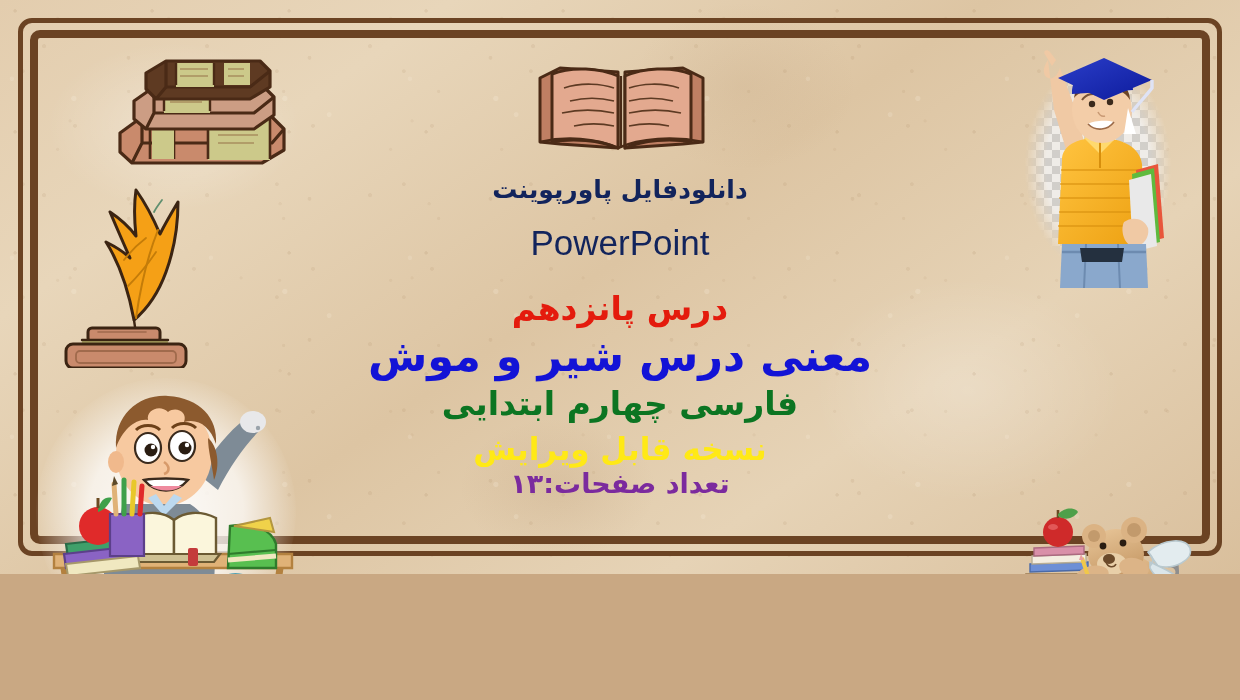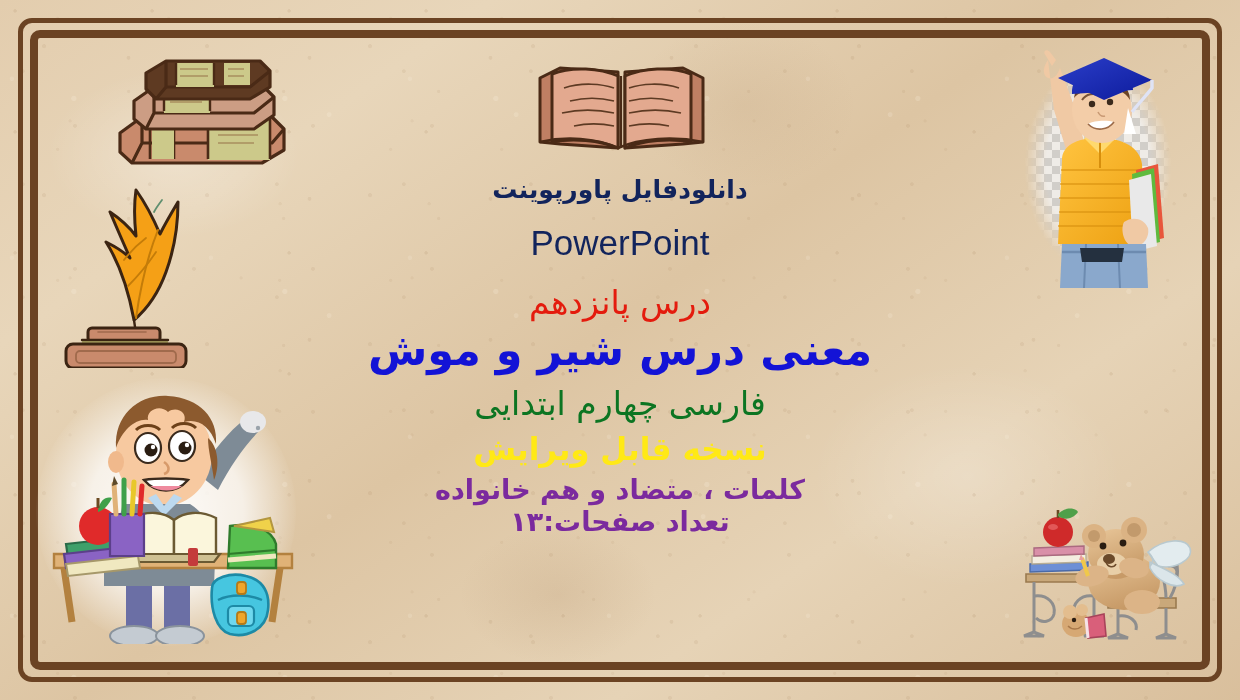--- a/index.html
+++ b/index.html
@@ -5,21 +5,21 @@
 <style>
   * { margin:0; padding:0; box-sizing:border-box; }
   html,body{ width:1240px; height:700px; overflow:hidden; }
   body{
     font-family:"DejaVu Sans","Liberation Sans",sans-serif;
     background:#c9a883;
   }
 
   
   #slide{
-    position:relative; width:1240px; height:700px; overflow:hidden;
+    position:relative; width:1240px; height:574px; overflow:hidden;
     background:
       radial-gradient(ellipse 180px 120px at 14% 22%, rgba(255,255,255,.30), transparent 70%),
       radial-gradient(ellipse 220px 160px at 78% 68%, rgba(255,255,255,.22), transparent 70%),
       radial-gradient(ellipse 140px 100px at 45% 85%, rgba(160,120,80,.14), transparent 70%),
       radial-gradient(ellipse 160px 120px at 60% 15%, rgba(160,120,80,.10), transparent 70%),
       linear-gradient(145deg,#e3cdae 0%,#e8d6ba 22%,#ddc5a3 48%,#e6d3b6 72%,#d9bf9c 100%);
   }
   
   #grain{
     position:absolute; inset:0; pointer-events:none; opacity:.55;
@@ -47,23 +47,23 @@
   .frame.inner{ left:30px; top:30px; right:30px; bottom:30px; border-width:8px; border-radius:10px; }
 
   
   #textblock{
     position:absolute; left:300px; top:176px; width:640px;
     text-align:center; direction:rtl; z-index:6;
   }
   .ln{ line-height:1.12; white-space:nowrap; }
   .l-header{ font-size:25px; font-weight:bold; color:#12245c; letter-spacing:.2px; }
   .l-pp{ font-size:35px; font-weight:400; color:#12245c; font-family:"Liberation Sans",sans-serif; direction:ltr; margin-top:18px; line-height:1.18; }
-  .l-red{ font-size:33px; font-weight:normal; color:#e41b0d; margin-top:22px; }
+  .l-red{ font-size:33px; font-weight:bold; color:#e41b0d; margin-top:28px; }
   .l-blue{ font-size:43px; font-weight:bold; color:#1313d6; margin-top:4px; }
-  .l-green{ font-size:33px; font-weight:normal; color:#0c7522; margin-top:12px; }
+  .l-green{ font-size:33px; font-weight:bold; color:#0c7522; margin-top:6px; }
   .l-yellow{ font-size:31px; font-weight:bold; color:#ffe916; margin-top:9px; }
   .l-purple{ font-size:27px; font-weight:bold; color:#7b2a9e; margin-top:8px; }
   .l-purple2{ font-size:27px; font-weight:bold; color:#7b2a9e; margin-top:2px; }
 
   
   .decor{ position:absolute; z-index:4; }
   .decor svg{ display:block; }
   .glow{ position:absolute; border-radius:50%; background:radial-gradient(ellipse at center,rgba(255,255,255,.92) 0%,rgba(255,255,255,.72) 42%,rgba(255,255,255,0) 72%); z-index:3; pointer-events:none; }
 
   
@@ -367,17 +367,16 @@
     </svg>
   </div>
 
   <div id="textblock">
     <div class="ln l-header">دانلودفایل پاورپوینت</div>
     <div class="ln l-pp">PowerPoint</div>
     <div class="ln l-red">درس پانزدهم</div>
     <div class="ln l-blue">معنی درس شیر و موش</div>
     <div class="ln l-green">فارسی چهارم ابتدایی</div>
     <div class="ln l-yellow">نسخه قابل ویرایش</div>
-    <div class="ln l-purple">کلمات ، متضاد و هم خانواده</div>
     <div class="ln l-purple2">تعداد صفحات:۱۳</div>
   </div>
 
 </div>
 
 </body></html>

